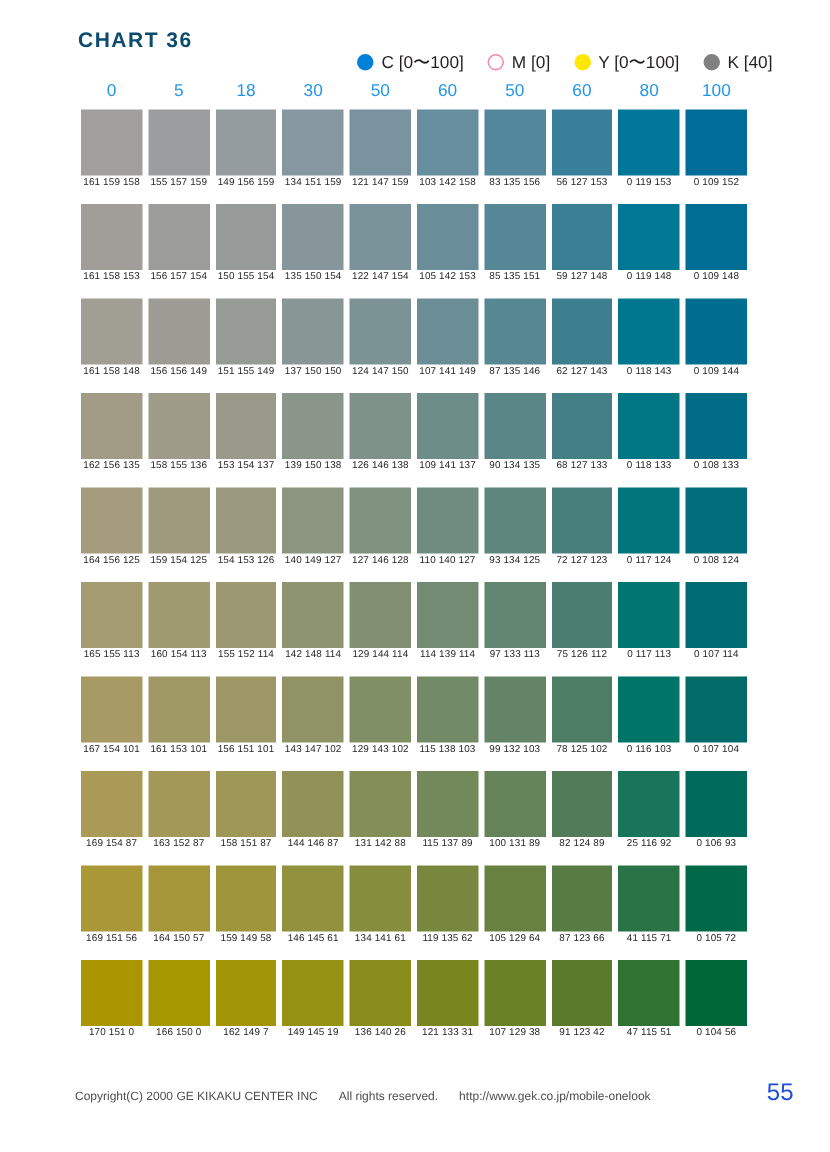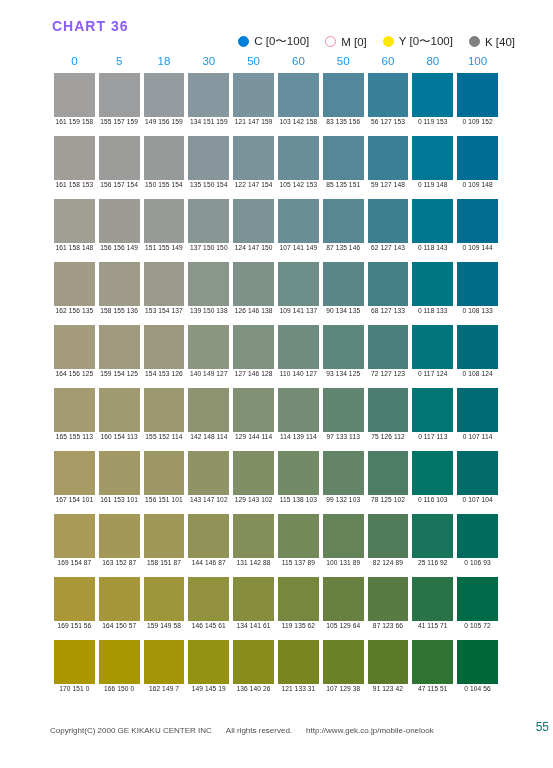--- a/index.html
+++ b/index.html
@@ -12,21 +12,21 @@
   }
   .page{position:relative;width:553px;height:768px;}
 
   
   .header{
     position:absolute;left:0;top:18px;width:553px;height:26px;
   }
   .chart-title{
     position:absolute;left:52px;top:0;
     font-size:14px;font-weight:bold;letter-spacing:1px;
-    color:#8b5cf6;white-space:nowrap;
+    color:#0c4a6e;white-space:nowrap;
   }
   .legend{
     position:absolute;right:38px;top:2px;
     display:flex;align-items:center;gap:16px;
   }
   .legend-item{display:flex;align-items:center;gap:5px;margin-top:14px;}
   .dot{
     width:11px;height:11px;border-radius:50%;display:inline-block;
     box-sizing:border-box;
   }
@@ -60,22 +60,22 @@
   
   .footer{
     position:absolute;left:0;top:726px;width:553px;height:20px;
   }
   .copyright{
     position:absolute;left:50px;top:0;
     font-size:8px;color:#4d4d4d;white-space:nowrap;
   }
   .sep{display:inline-block;width:14px;}
   .page-num{
-    position:absolute;right:4px;top:-6px;
-    font-size:12px;color:#0f766e;
+    position:absolute;right:24px;top:-6px;
+    font-size:16px;color:#1d4ed8;
   }
 </style>
 </head>
 <body>
 
 <div class="page">
 
   <div class="header">
     <div class="chart-title">CHART  36</div>
     <div class="legend" id="legend">

